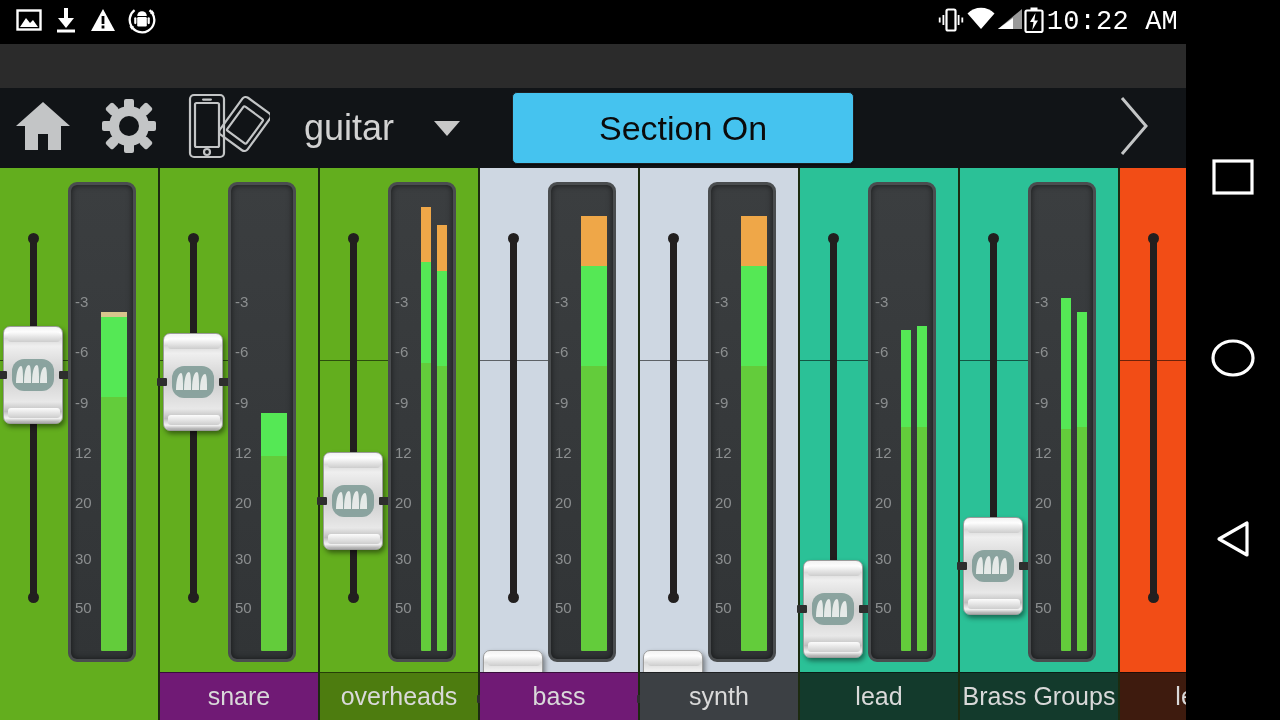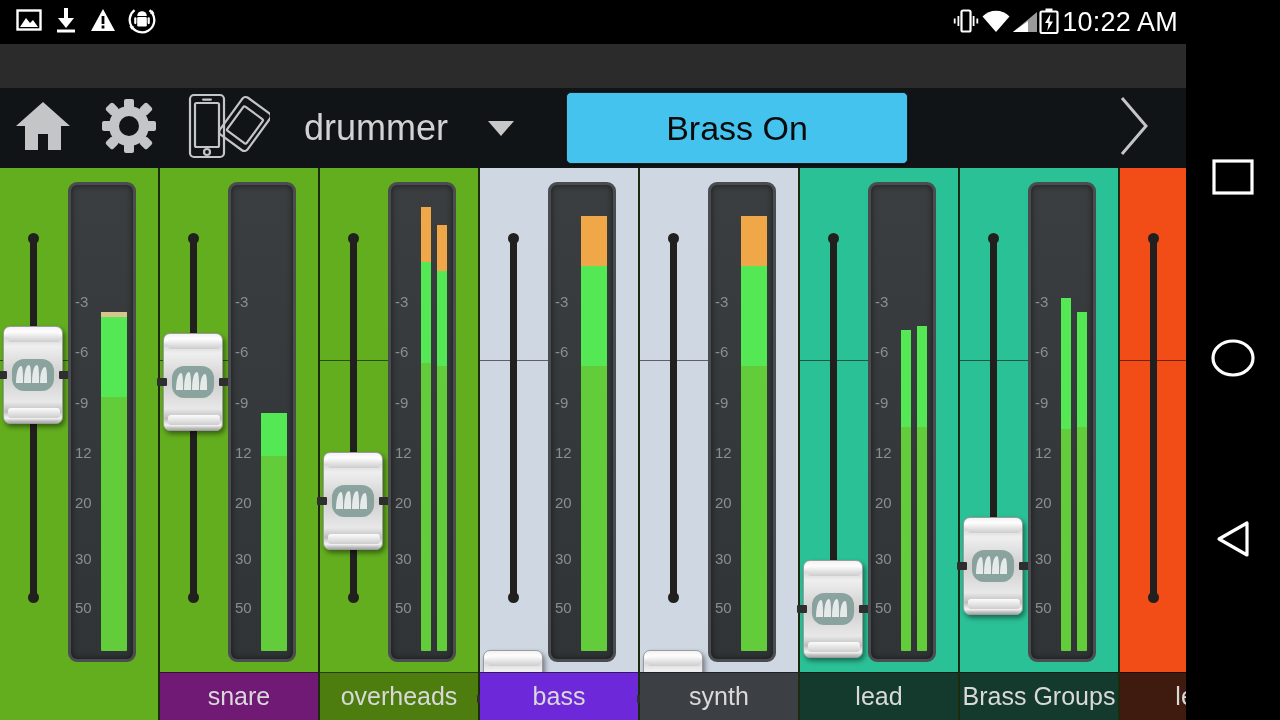--- a/index.html
+++ b/index.html
@@ -11,21 +11,21 @@
   }
   #root { position: relative; width: 1280px; height: 720px; }
 
   
   #status-bar {
     position: absolute; left: 0; top: 0; width: 1186px; height: 44px;
     background: #000; display: flex; align-items: center;
   }
   #status-left { display: flex; align-items: center; gap: 12px; padding-left: 16px; }
   #status-right {
-    margin-left: auto; display: flex; align-items: flex-end; gap: 0; padding-right: 8px;
+    margin-left: auto; display: flex; align-items: flex-start; gap: 0; padding-right: 8px; font-family: Liberation Mono, monospace;
   }
   .sicon { display: block; }
   #clock { color: #fff; font-size: 27px; letter-spacing: .2px; margin-left: 3px; }
 
   
   #sub-bar {
     position: absolute; left: 0; top: 44px; width: 1186px; height: 44px;
     background: #2b2b2b;
   }
 
@@ -283,24 +283,24 @@
             <rect x="11" y="12" width="24" height="44" rx="1.5"></rect>
             <rect x="18" y="7.5" width="10" height="2.2" rx="1.1" fill="#c3c5c6" stroke="none"></rect>
             <circle cx="23" cy="61" r="3"></circle>
             <rect x="44" y="10" width="34" height="46" rx="4" transform="rotate(36 61 33)"></rect>
             <rect x="49" y="19" width="24" height="30" rx="1.5" transform="rotate(36 61 34)"></rect>
           </g>
         </svg>
       </span>
     </div>
 
-    <div id="scene-name">drummer</div>
+    <div id="scene-name">guitar</div>
     <div id="scene-dropdown-arrow"></div>
 
-    <div id="groups-button">Brass On</div>
+    <div id="groups-button">Section On</div>
 
     <div id="next-page-button">
       <span>
         <svg width="36" height="64" viewBox="0 0 36 64">
           <path d="M6 4 L30 32 L6 60" fill="none" stroke="#c3c5c6" stroke-width="3"></path>
         </svg>
       </span>
     </div>
   </div>
 
@@ -467,21 +467,21 @@
             <div class="meter-bars">
               <div class="meter-bar">
                 <div class="bar-fill" style="height: 84%;">
                   <div class="bar-hot" style="height: 26%; top: 0px;"></div>
                 </div>
                 <div class="bar-peak" style="bottom: 84%; height: 11%;"></div>
               </div>
             </div>
           </div>
         </div>
-        <div class="channel-label" style="background: #6d28d9;">bass</div>
+        <div class="channel-label" style="background: #701a75;">bass</div>
       </div>
       <div class="channel" style="background: rgb(206, 215, 226);">
         <div class="channel-body">
           <div class="unity-line" style="top: 192.4px;"></div>
           <div class="fader-track"></div>
           <div class="fader-knob" style="top: 481.8px;">
             <div class="cap-top"></div>
             <div class="grip-l"></div>
             <div class="grip-r"></div>
             <div class="knob-logo">

